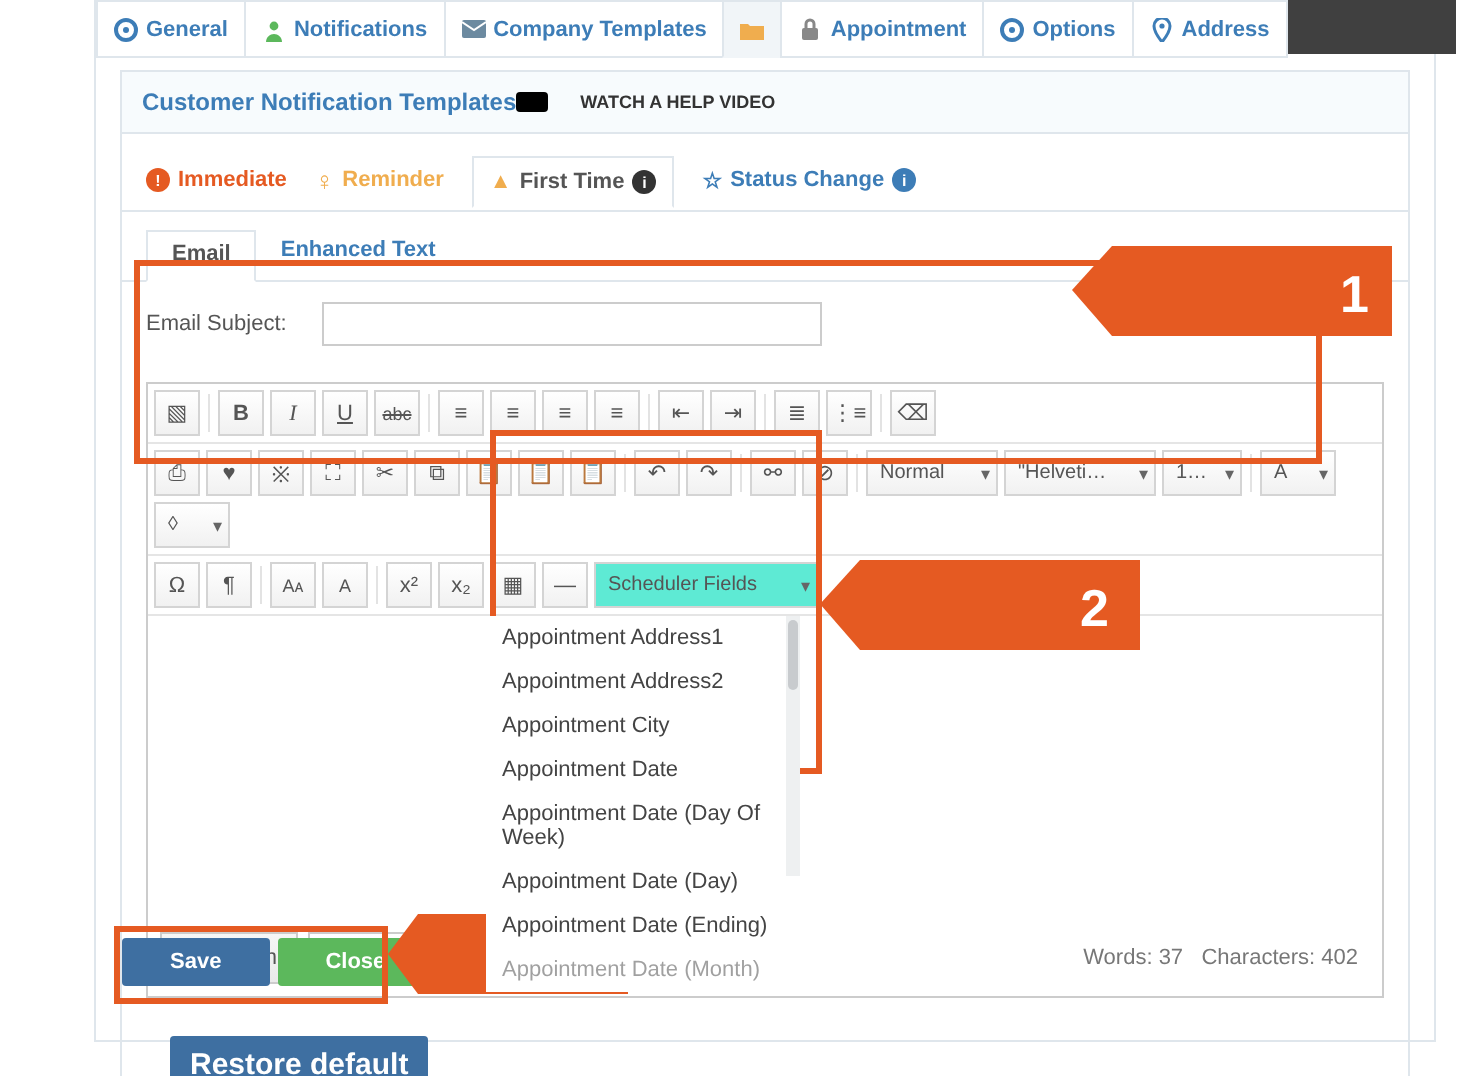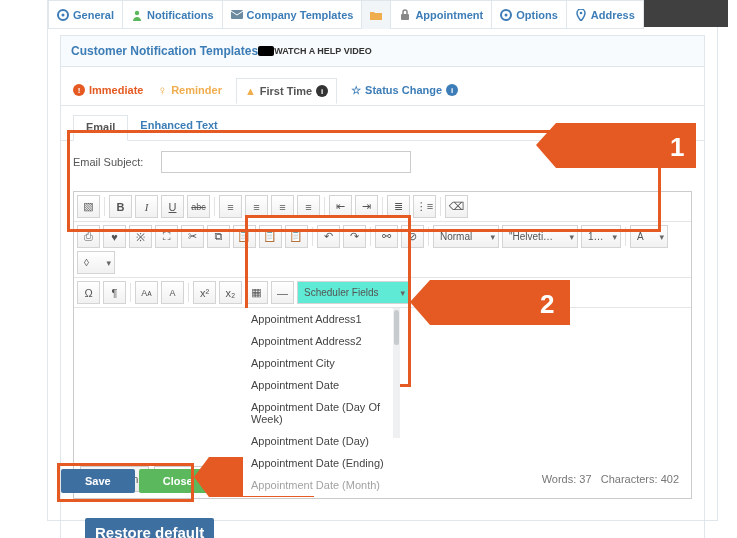--- a/index.html
+++ b/index.html
@@ -9,21 +9,21 @@
 
 
 .topnav{position:absolute;left:49px;top:0;right:9px;height:27px;background:#404040;display:flex}
 .toptab{display:flex;align-items:center;gap:4px;padding:0 8px;height:27px;border:1px solid #dfe6ec;border-bottom:1px solid #dfe6ec;background:#fff;font-size:11px;font-weight:bold;color:#3d7db7;cursor:pointer;margin-left:-1px}
 .toptab.active{background:#f1f5f8;border-bottom-color:#f1f5f8}
 .tt-ico{width:12px;height:12px;display:inline-flex;align-items:center;justify-content:center}
 
 
 .panel{position:absolute;left:60px;top:35px;right:32px;border:1px solid #dfe6ec}
 .panel-head{height:30px;line-height:30px;padding:0 10px;border-bottom:1px solid #dfe6ec;background:#f7fbfd;font-weight:bold;color:#3d7db7;font-size:12px;display:flex;}
-.help{display:flex;align-items:center;gap:0;color:#333;font-size:9px;font-weight:bold}
+.help{display:flex;align-items:center;gap:16px;color:#333;font-size:9px;font-weight:bold}
 .help .vidico{width:16px;height:10px;background:#000;border-radius:2px;position:relative}
 
 
 .stabs1{display:flex;align-items:center;gap:14px;height:30px;padding:8px 12px 0;border-bottom:1px solid #dfe6ec}
 .stab1{display:flex;align-items:center;gap:4px;font-weight:bold;font-size:11px}
 .stab1.sel{border:1px solid #dfe6ec;border-bottom-color:#fff;padding:6px 8px;position:relative;top:1px;background:#fff;color:#555}
 .stab1 .info{display:inline-flex;align-items:center;justify-content:center;width:12px;height:12px;border-radius:50%;color:#fff;font-size:8px;font-weight:bold}
 
 
 .stabs2{display:flex;height:26px;padding:8px 12px 0;border-bottom:1px solid #dfe6ec}

